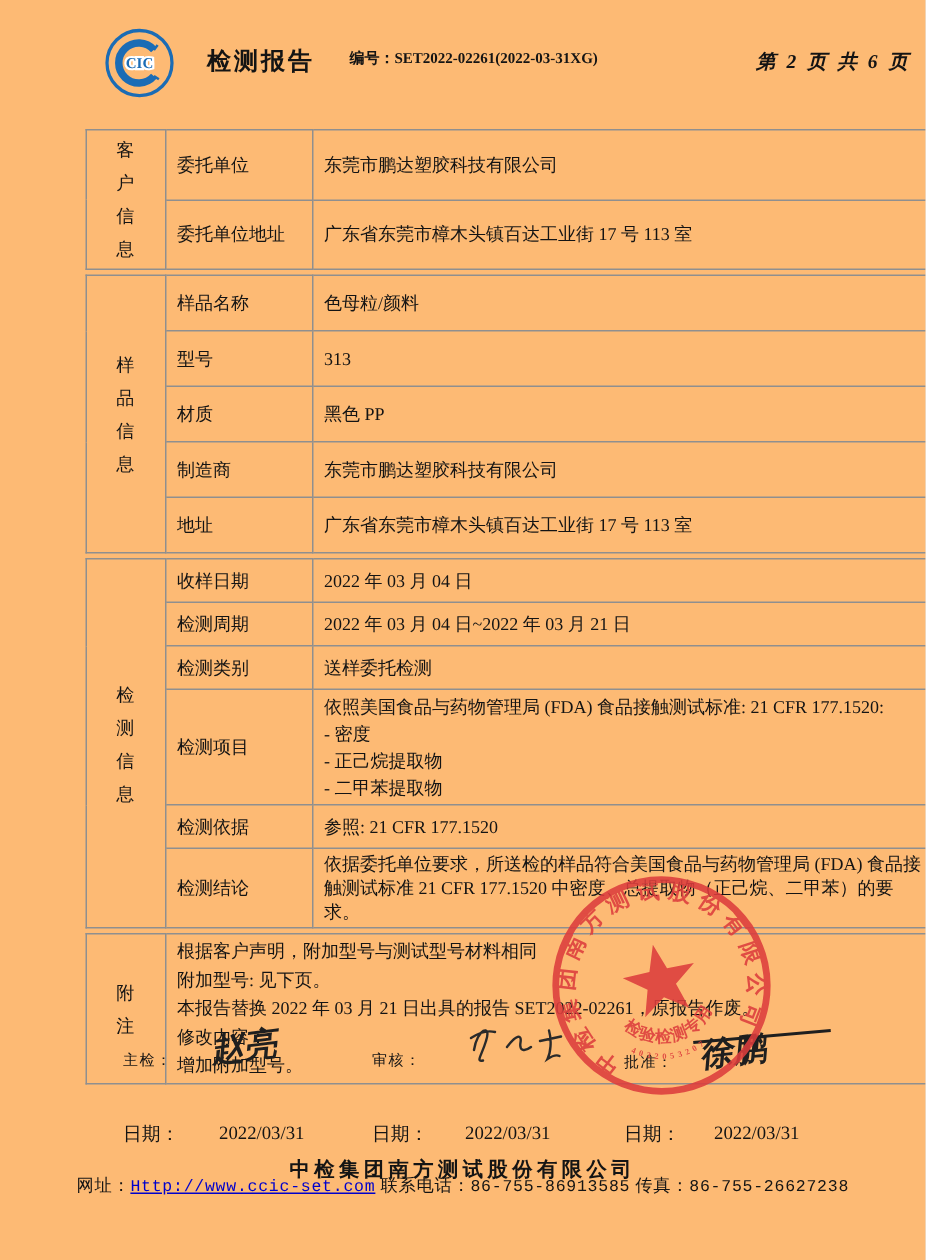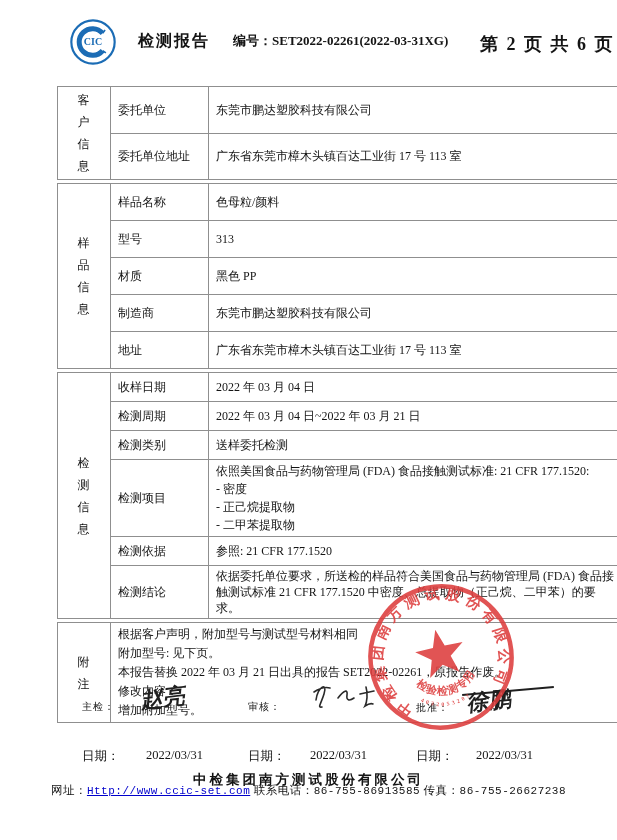--- a/index.html
+++ b/index.html
@@ -1,24 +1,24 @@
 <!DOCTYPE html>
 <html><head>
 <meta charset="utf-8">
 <style>
   html,body{margin:0;padding:0;background:#e8e8e8;}
   .page{
-    position:relative;width:617px;height:840px;margin:0 auto;background:#ffffff;
+    position:relative;width:617px;height:840px;margin:0 auto;background:#fdba74;
     font-family:"Liberation Serif","DejaVu Serif",serif;color:#141414;overflow:hidden;
   }
   
   .logo{position:absolute;left:66px;top:17px;width:54px;height:50px;}
   .hdr-title{position:absolute;left:138px;top:31px;font-size:16px;font-weight:bold;letter-spacing:2px;}
-  .hdr-no{position:absolute;left:233px;top:32px;font-size:13px;font-weight:bold;}
-  .hdr-page{position:absolute;left:480px;top:32px;font-size:18px;font-weight:bold;letter-spacing:2px;}
+  .hdr-no{position:absolute;left:233px;top:32px;font-size:10px;font-weight:bold;}
+  .hdr-page{position:absolute;left:504px;top:32px;font-size:13px;font-weight:bold;letter-spacing:2px;font-style:italic;}
   
   .tables{position:absolute;left:57px;top:86px;width:568px;}
   table.sec{border-collapse:collapse;width:100%;table-layout:fixed;margin-bottom:3px;}
   table.sec td{
     border:1px solid #8f8f8f;font-size:12px;line-height:16px;
     padding:2px 7px;vertical-align:middle;word-break:break-all;
   }
   td.sec-title{text-align:center;padding:2px 2px;}
   td.sec-title span{display:inline-block;width:2em;line-height:22px;letter-spacing:1px;}
   .client td{height:30px;}

